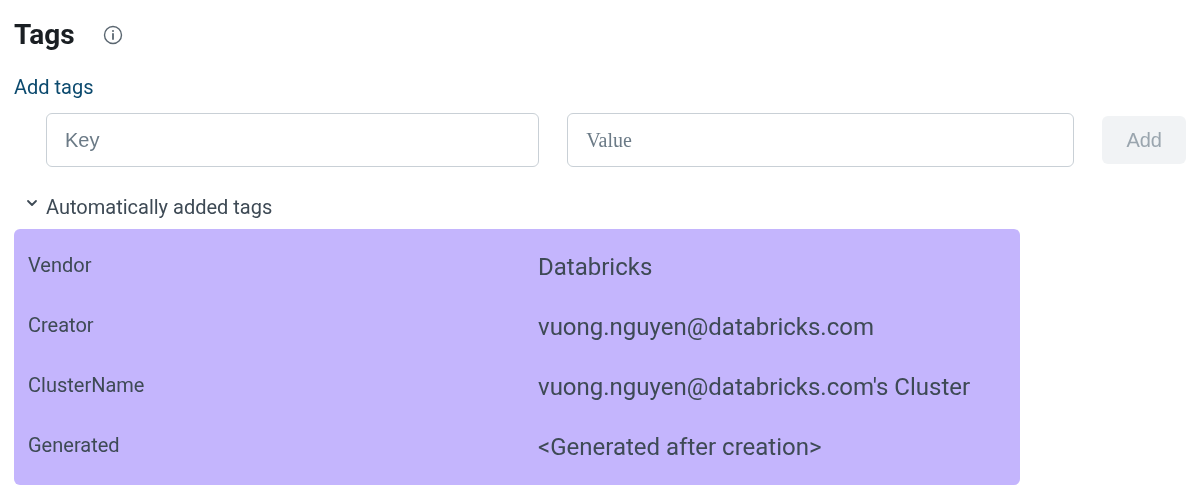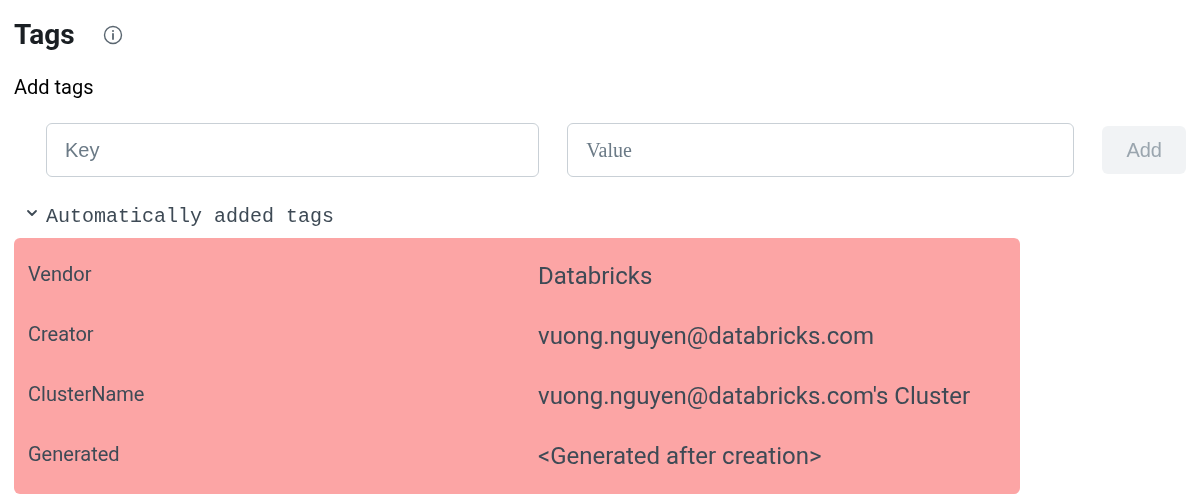--- a/index.html
+++ b/index.html
@@ -31,22 +31,22 @@
       display: inline-flex;
       align-items: center;
       justify-content: center;
     }
     .info-icon svg {
       width: 20px;
       height: 20px;
     }
     .add-tags-label {
       font-size: 20px;
-      color: #000000;
-      margin-bottom: 24px;
+      color: #0c4a6e;
+      margin-bottom: 14px;
       display: block;
     }
     .input-row {
       display: flex;
       gap: 28px;
       align-items: center;
       margin-bottom: 28px;
       margin-left: 32px;
     }
     .text-input {
@@ -79,37 +79,36 @@
       color: #9aa5ae;
       cursor: pointer;
     }
     .auto-tags-toggle {
       display: flex;
       align-items: flex-start;
       gap: 6px;
       cursor: pointer;
       margin-bottom: 10px;
       padding-left: 10px;
-      font-family: Liberation Mono, monospace;
     }
     .chevron {
       display: inline-flex;
       align-items: center;
       justify-content: center;
     }
     .chevron svg {
       width: 16px;
       height: 16px;
     }
     .auto-tags-label {
       font-size: 20px;
       color: #3e4a55;
     }
     .tags-table {
-      background: #fca5a5;
+      background: #c4b5fd;
       border-radius: 6px;
       width: 1006px;
       padding: 8px 0;
     }
     .tag-row {
       display: flex;
       padding: 16px 14px;
     }
     .tag-key {
       width: 510px;

